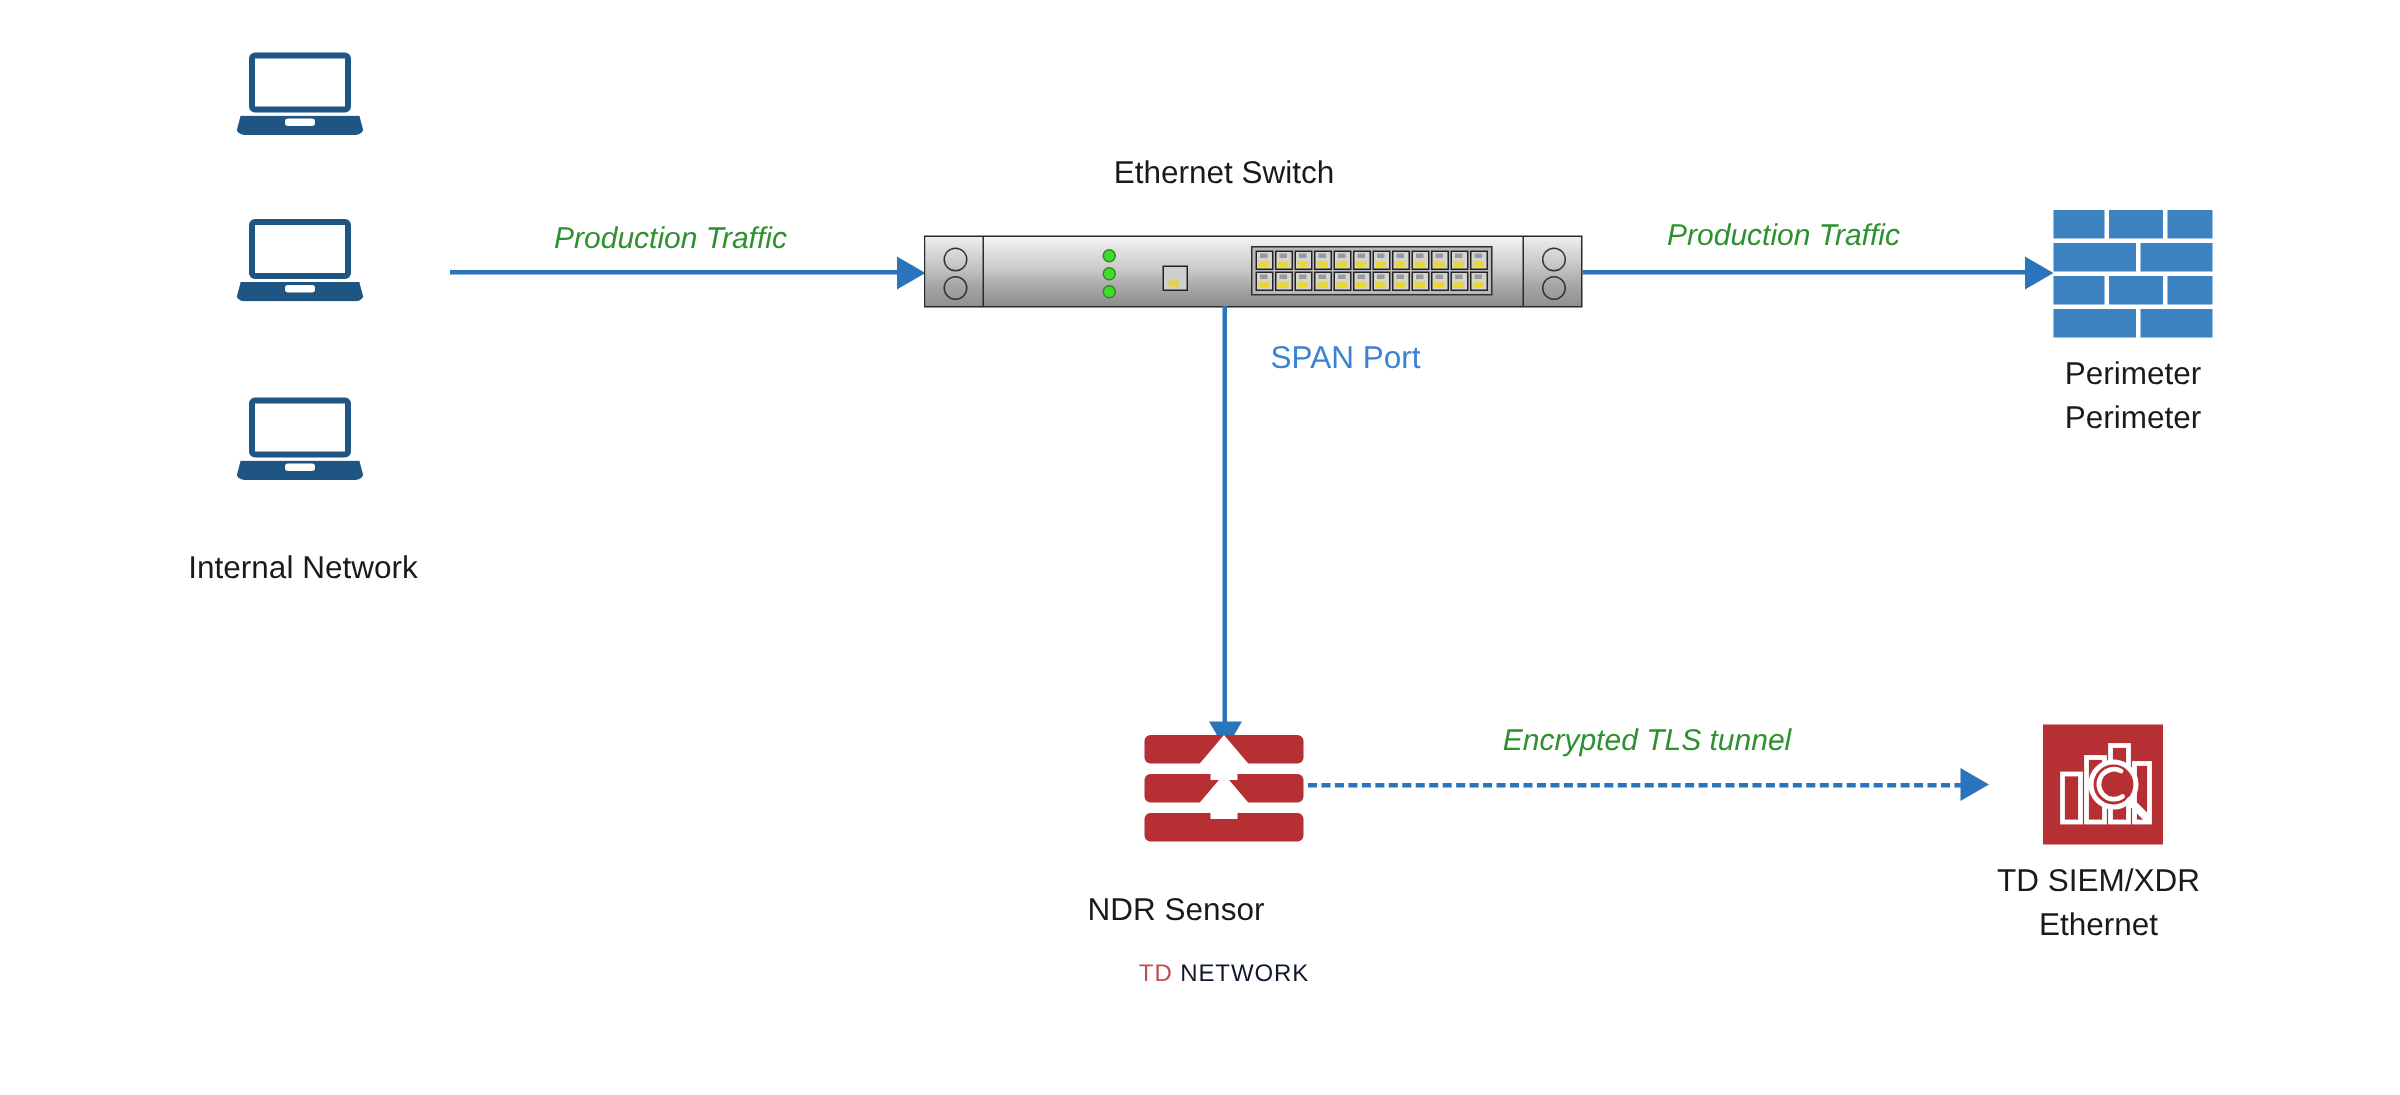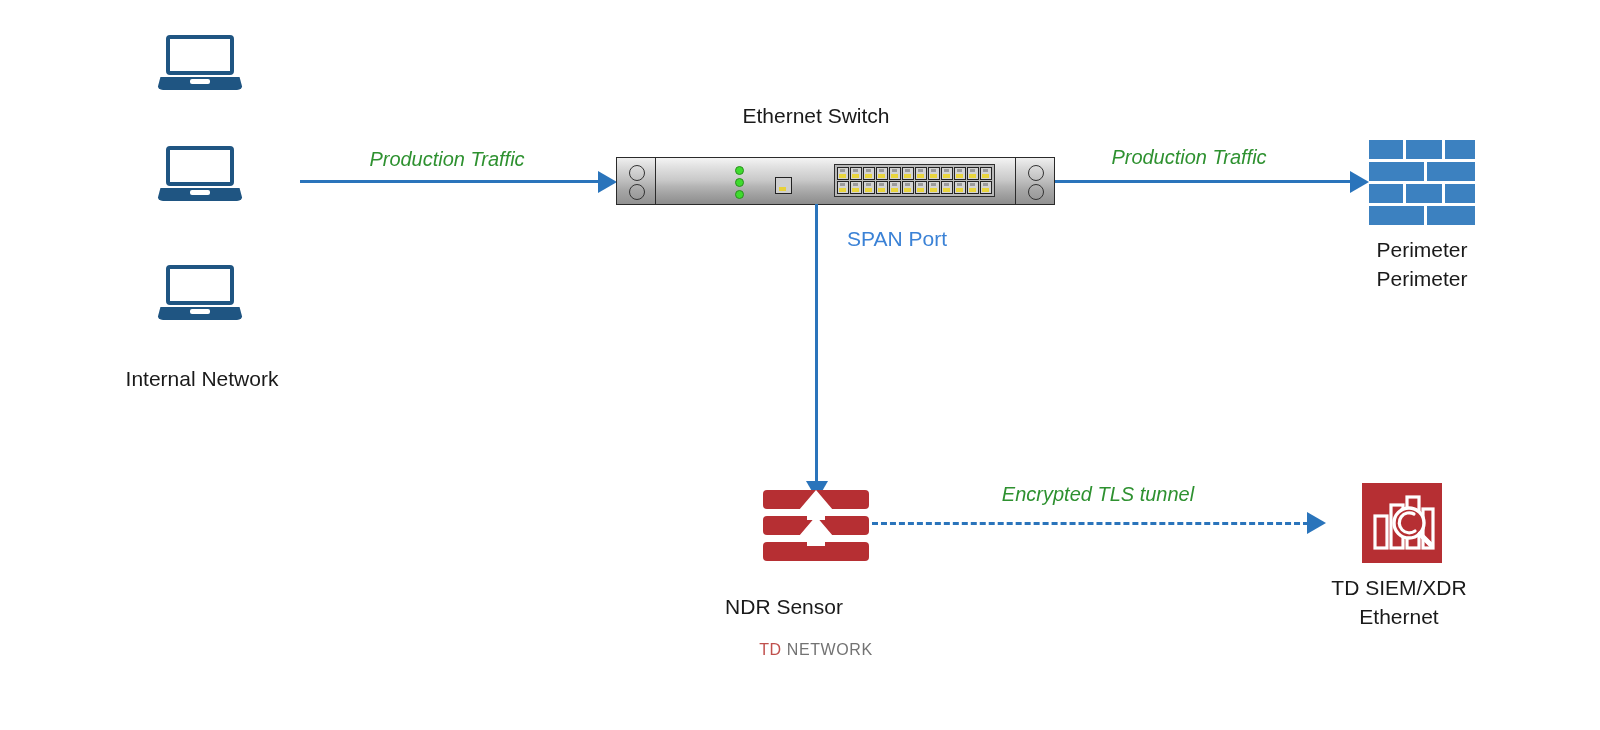--- a/index.html
+++ b/index.html
@@ -46,21 +46,21 @@
     white-space: nowrap;
   }
   .brand {
     position: absolute;
     font-size: 16px;
     letter-spacing: 0.6px;
     white-space: nowrap;
     transform: translateX(-50%);
   }
   .brand .td { color: #c0504d; }
-  .brand .nw { color: #737373; }
+  .brand .nw { color: #0f172a; }
 
   
   .laptop { position: absolute; width: 86px; height: 58px; }
   .laptop .screen {
     position: absolute;
     left: 9px; top: 0;
     width: 68px; height: 40px;
     border: 4px solid #1f5582;
     border-radius: 4px;
     background: #ffffff;

